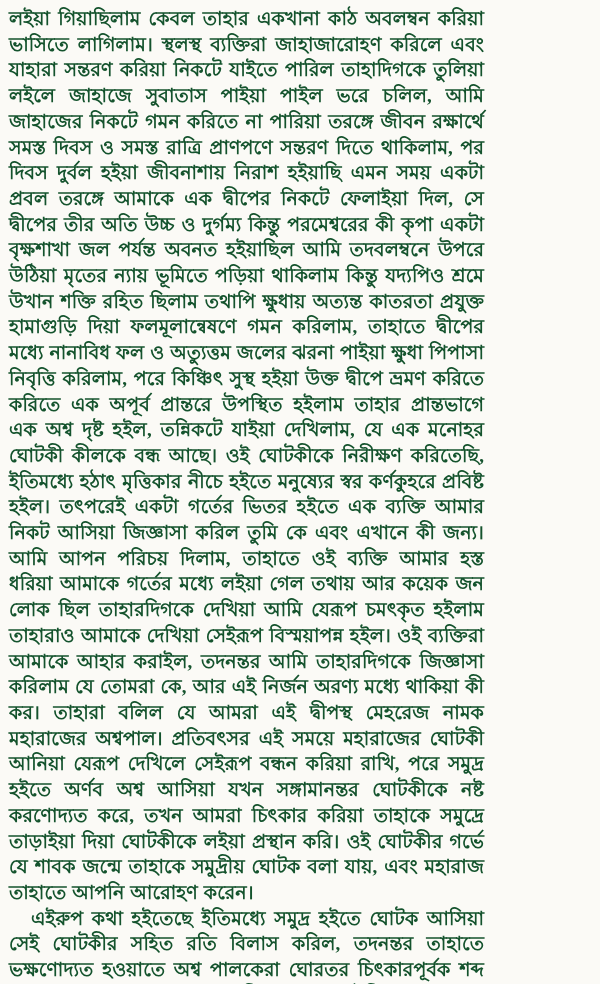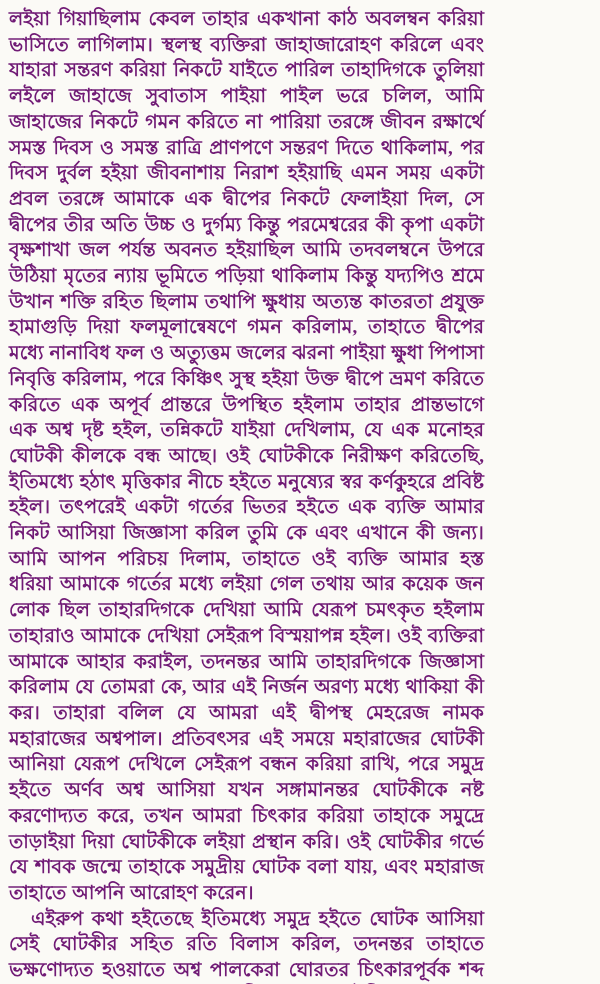--- a/index.html
+++ b/index.html
@@ -11,21 +11,21 @@
     width: 600px;
     height: 984px;
     overflow: hidden;
   }
   .page {
     box-sizing: border-box;
     width: 492px;
     height: 984px;
     padding: 6px 8px 0 9px;
     background: #fbfaf6;
-    color: #701a75;
+    color: #14532d;
     font-family: "Liberation Serif", "DejaVu Serif", serif;
   }
   .text-block {
     width: 100%;
   }
   .para {
     margin: 0;
     font-size: 19px;
     line-height: 25.7px;
     text-align: justify;

